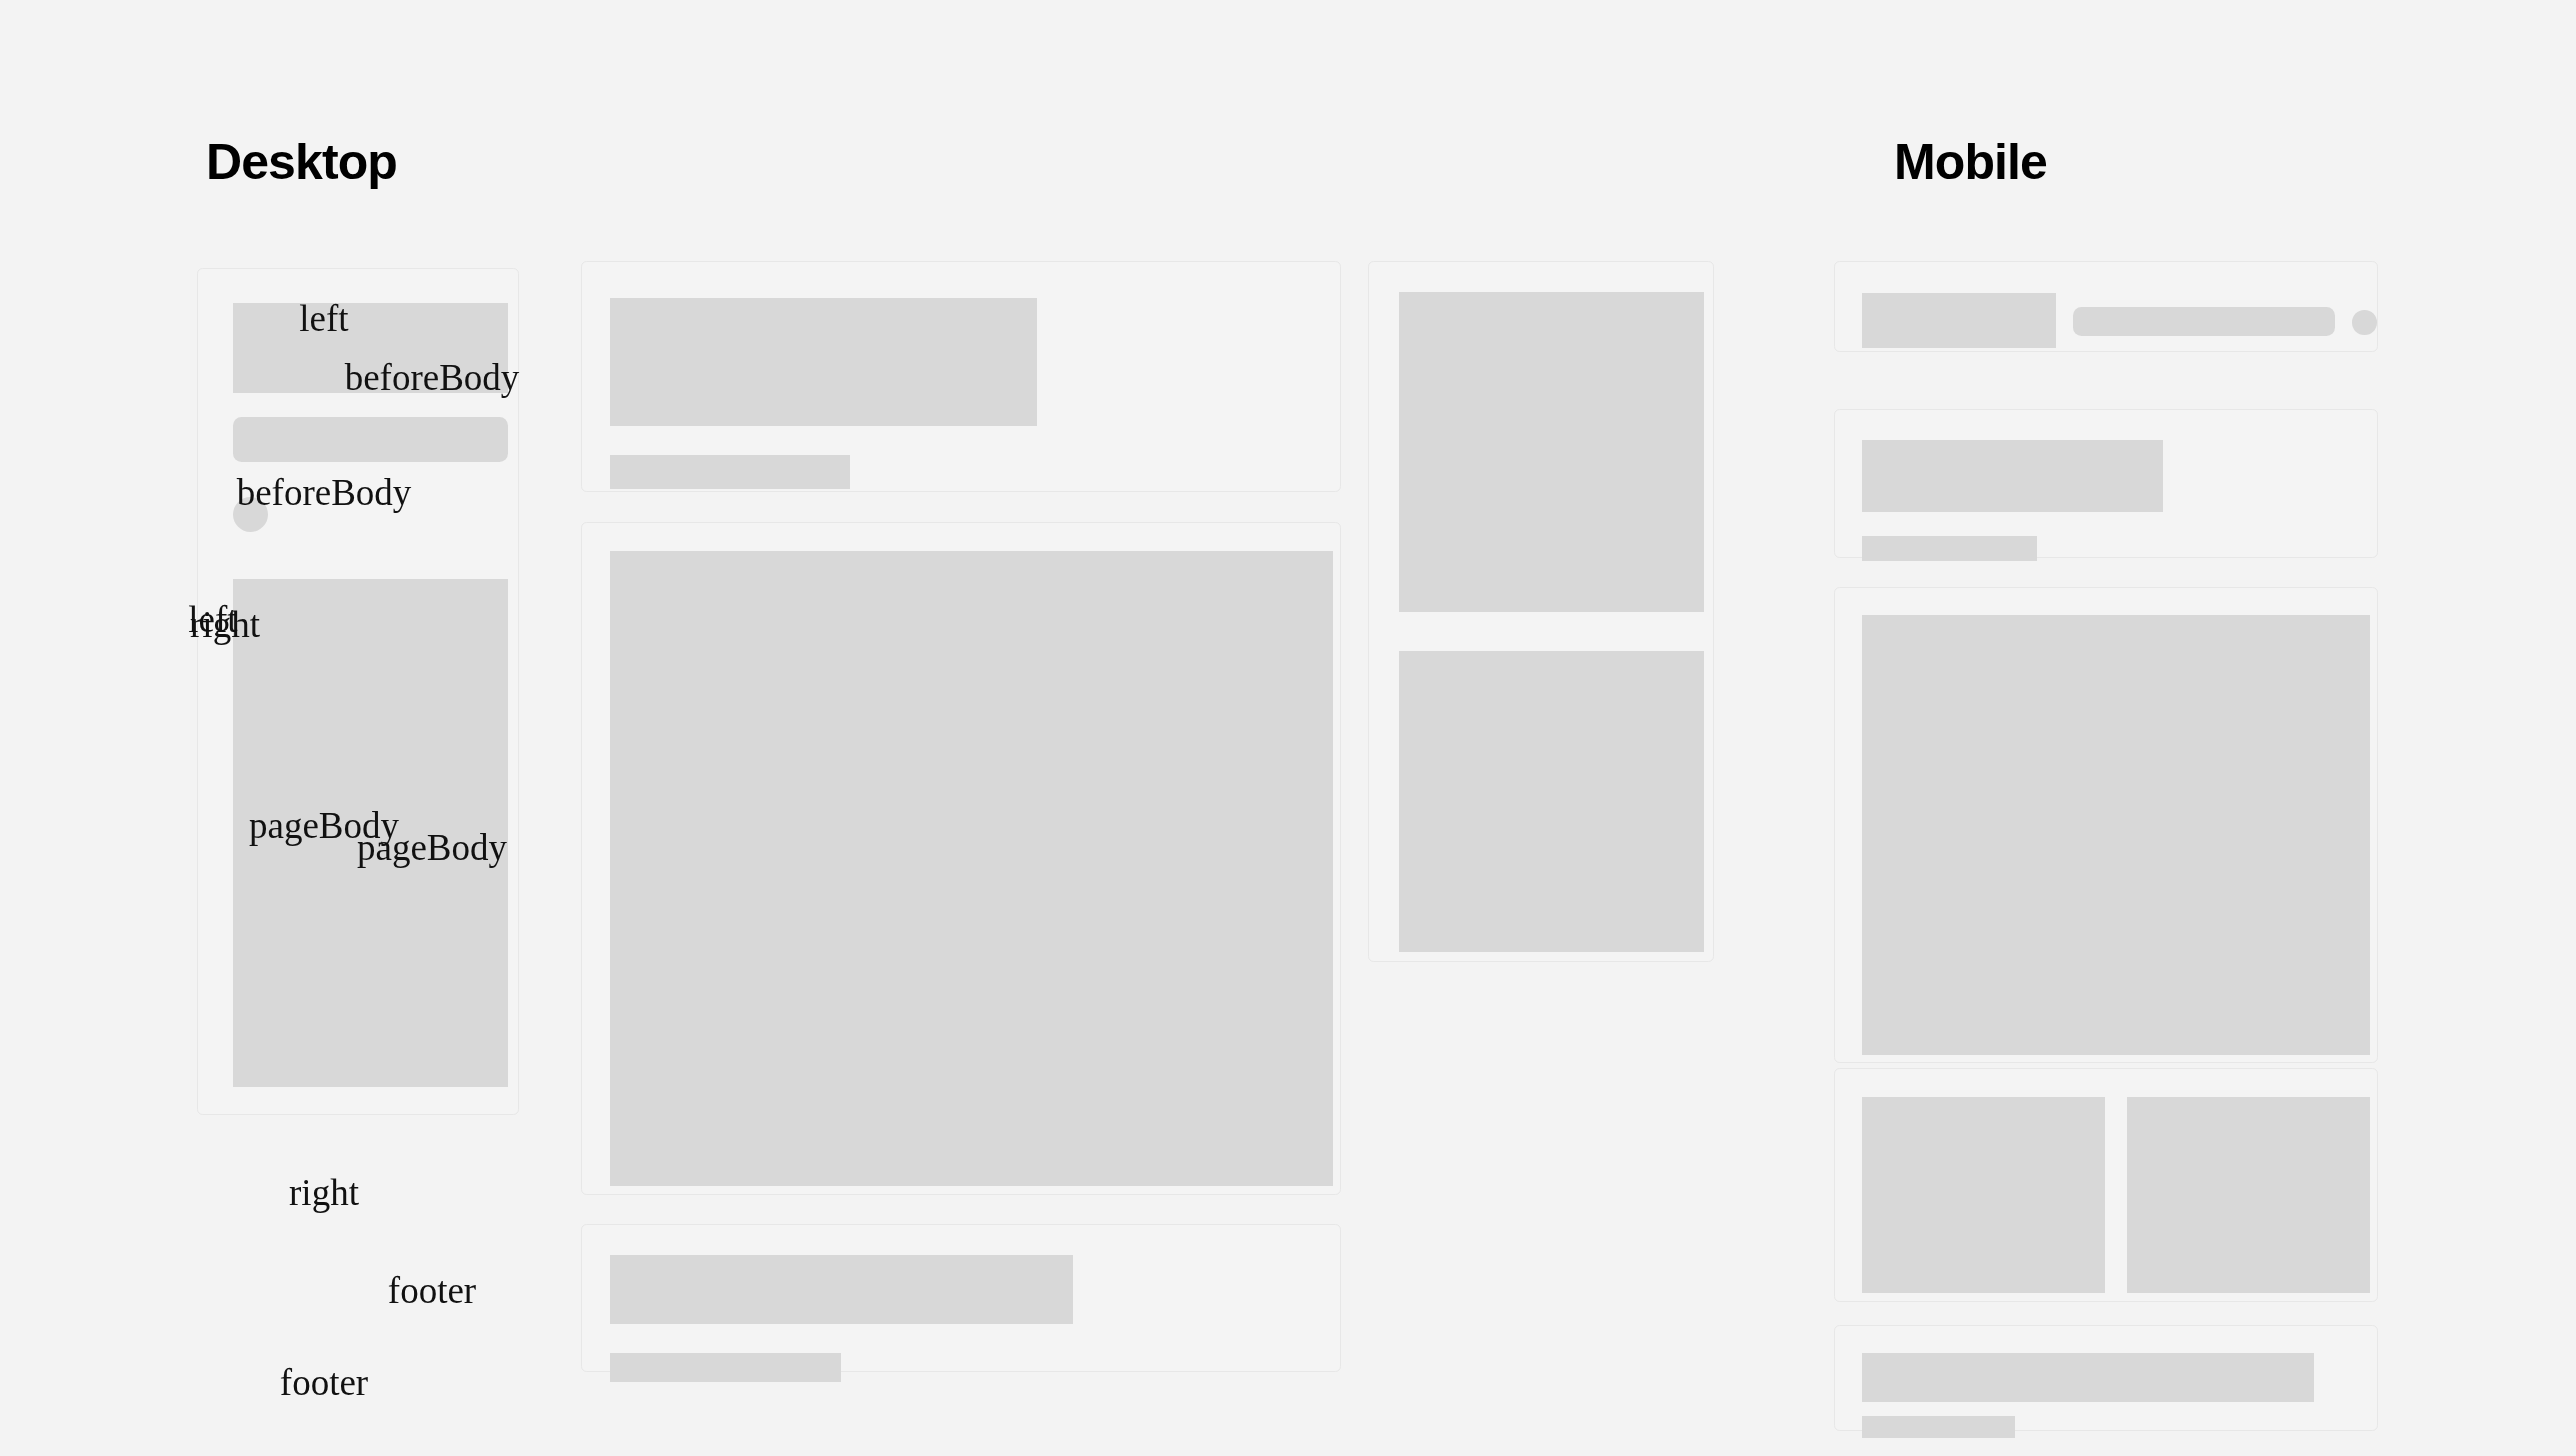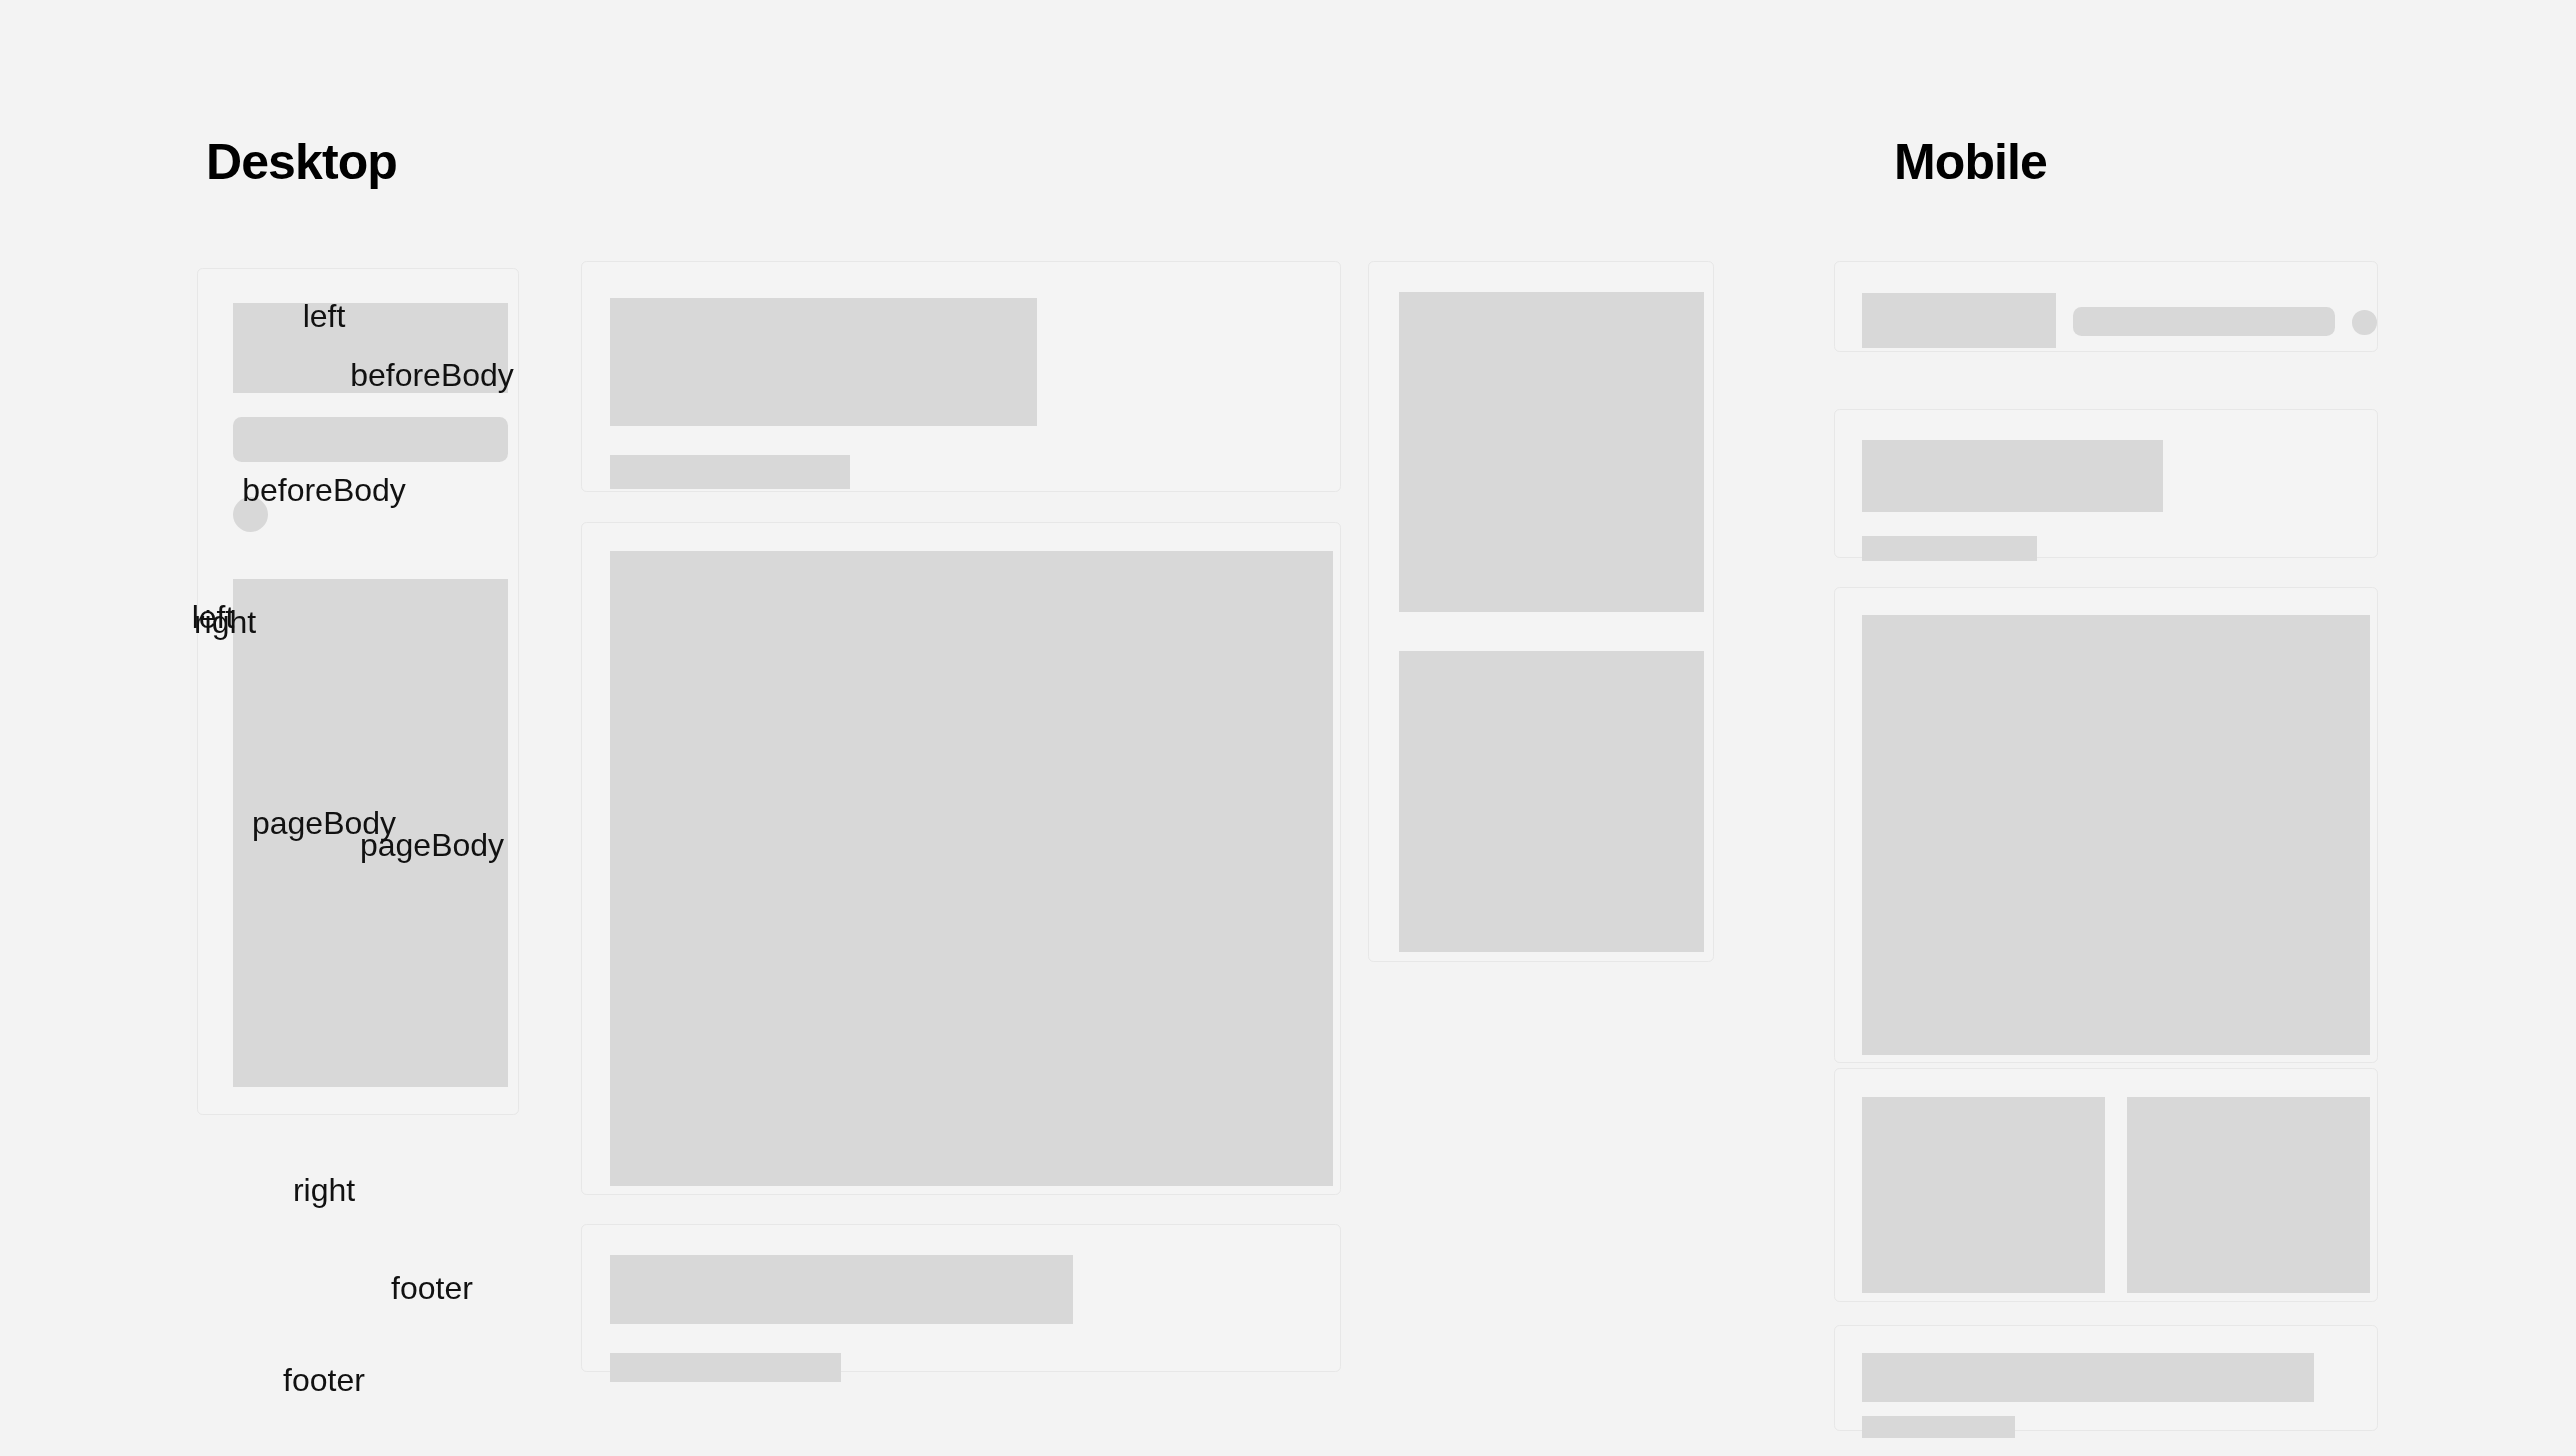--- a/index.html
+++ b/index.html
@@ -44,22 +44,22 @@
   .blk {
     position: absolute;
     background: #d8d8d8;
   }
   .blk.pill   { border-radius: 8.5px; }
   .blk.circle { border-radius: 50%; }
 
   
   .slot-label {
     position: absolute;
-    font-family: Liberation Sans, sans-serif;
-    font-size: 32px;
+    font-family: Liberation Serif, serif;
+    font-size: 37px;
     color: #111111;
     white-space: nowrap;
     line-height: 1;
     pointer-events: none;
   }
   .slot-label.centered {
     left: 0; right: 0;
     text-align: center;
   }
 

